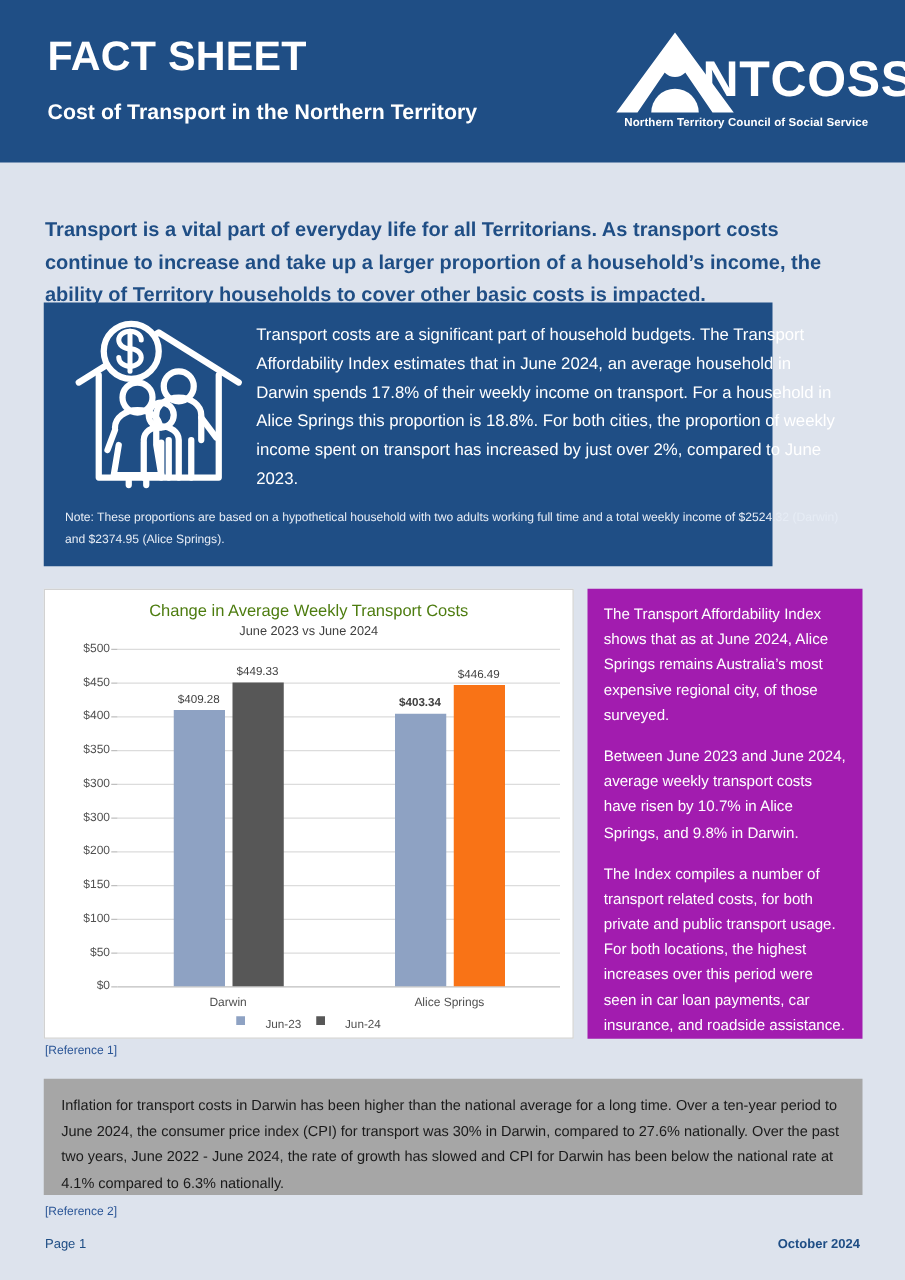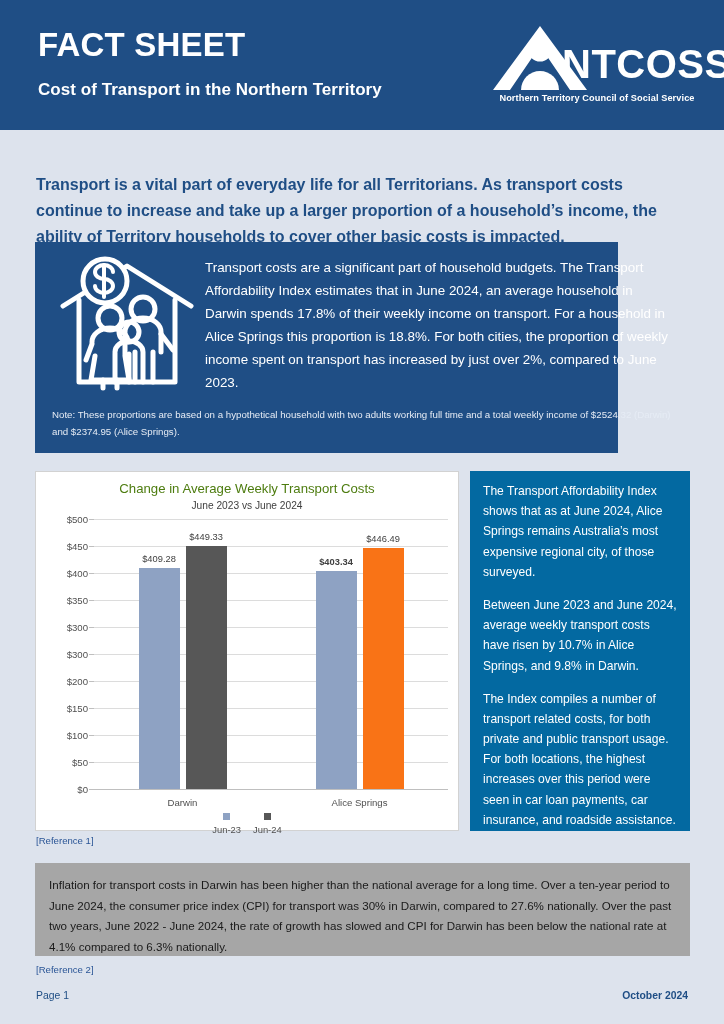--- a/index.html
+++ b/index.html
@@ -229,31 +229,31 @@
     position: absolute;
     left: 0;
     top: 341px;
     width: 100%;
     display: flex;
     justify-content: center;
     gap: 12px;
     font-size: 9.4px;
     color: #505050;
   }
-  .legend-item { display: flex; align-items: center; gap: 4px; flex-direction: column; }
+  .legend-item { display: flex; gap: 16px; }
   .legend-swatch { width: 7px; height: 7px; display: inline-block; }
 
   
   .side-box {
     position: absolute;
     left: 470px;
     top: 471px;
     width: 220px;
     height: 360px;
-    background: #0369a1;
+    background: #a21caf;
     box-sizing: border-box;
     padding: 10px 13px;
     color: #ffffff;
     font-size: 12.1px;
     line-height: 1.67;
   }
   .side-box p { margin: 0 0 13px 0; }
   .side-box p:last-child { margin-bottom: 0; }
 
   

